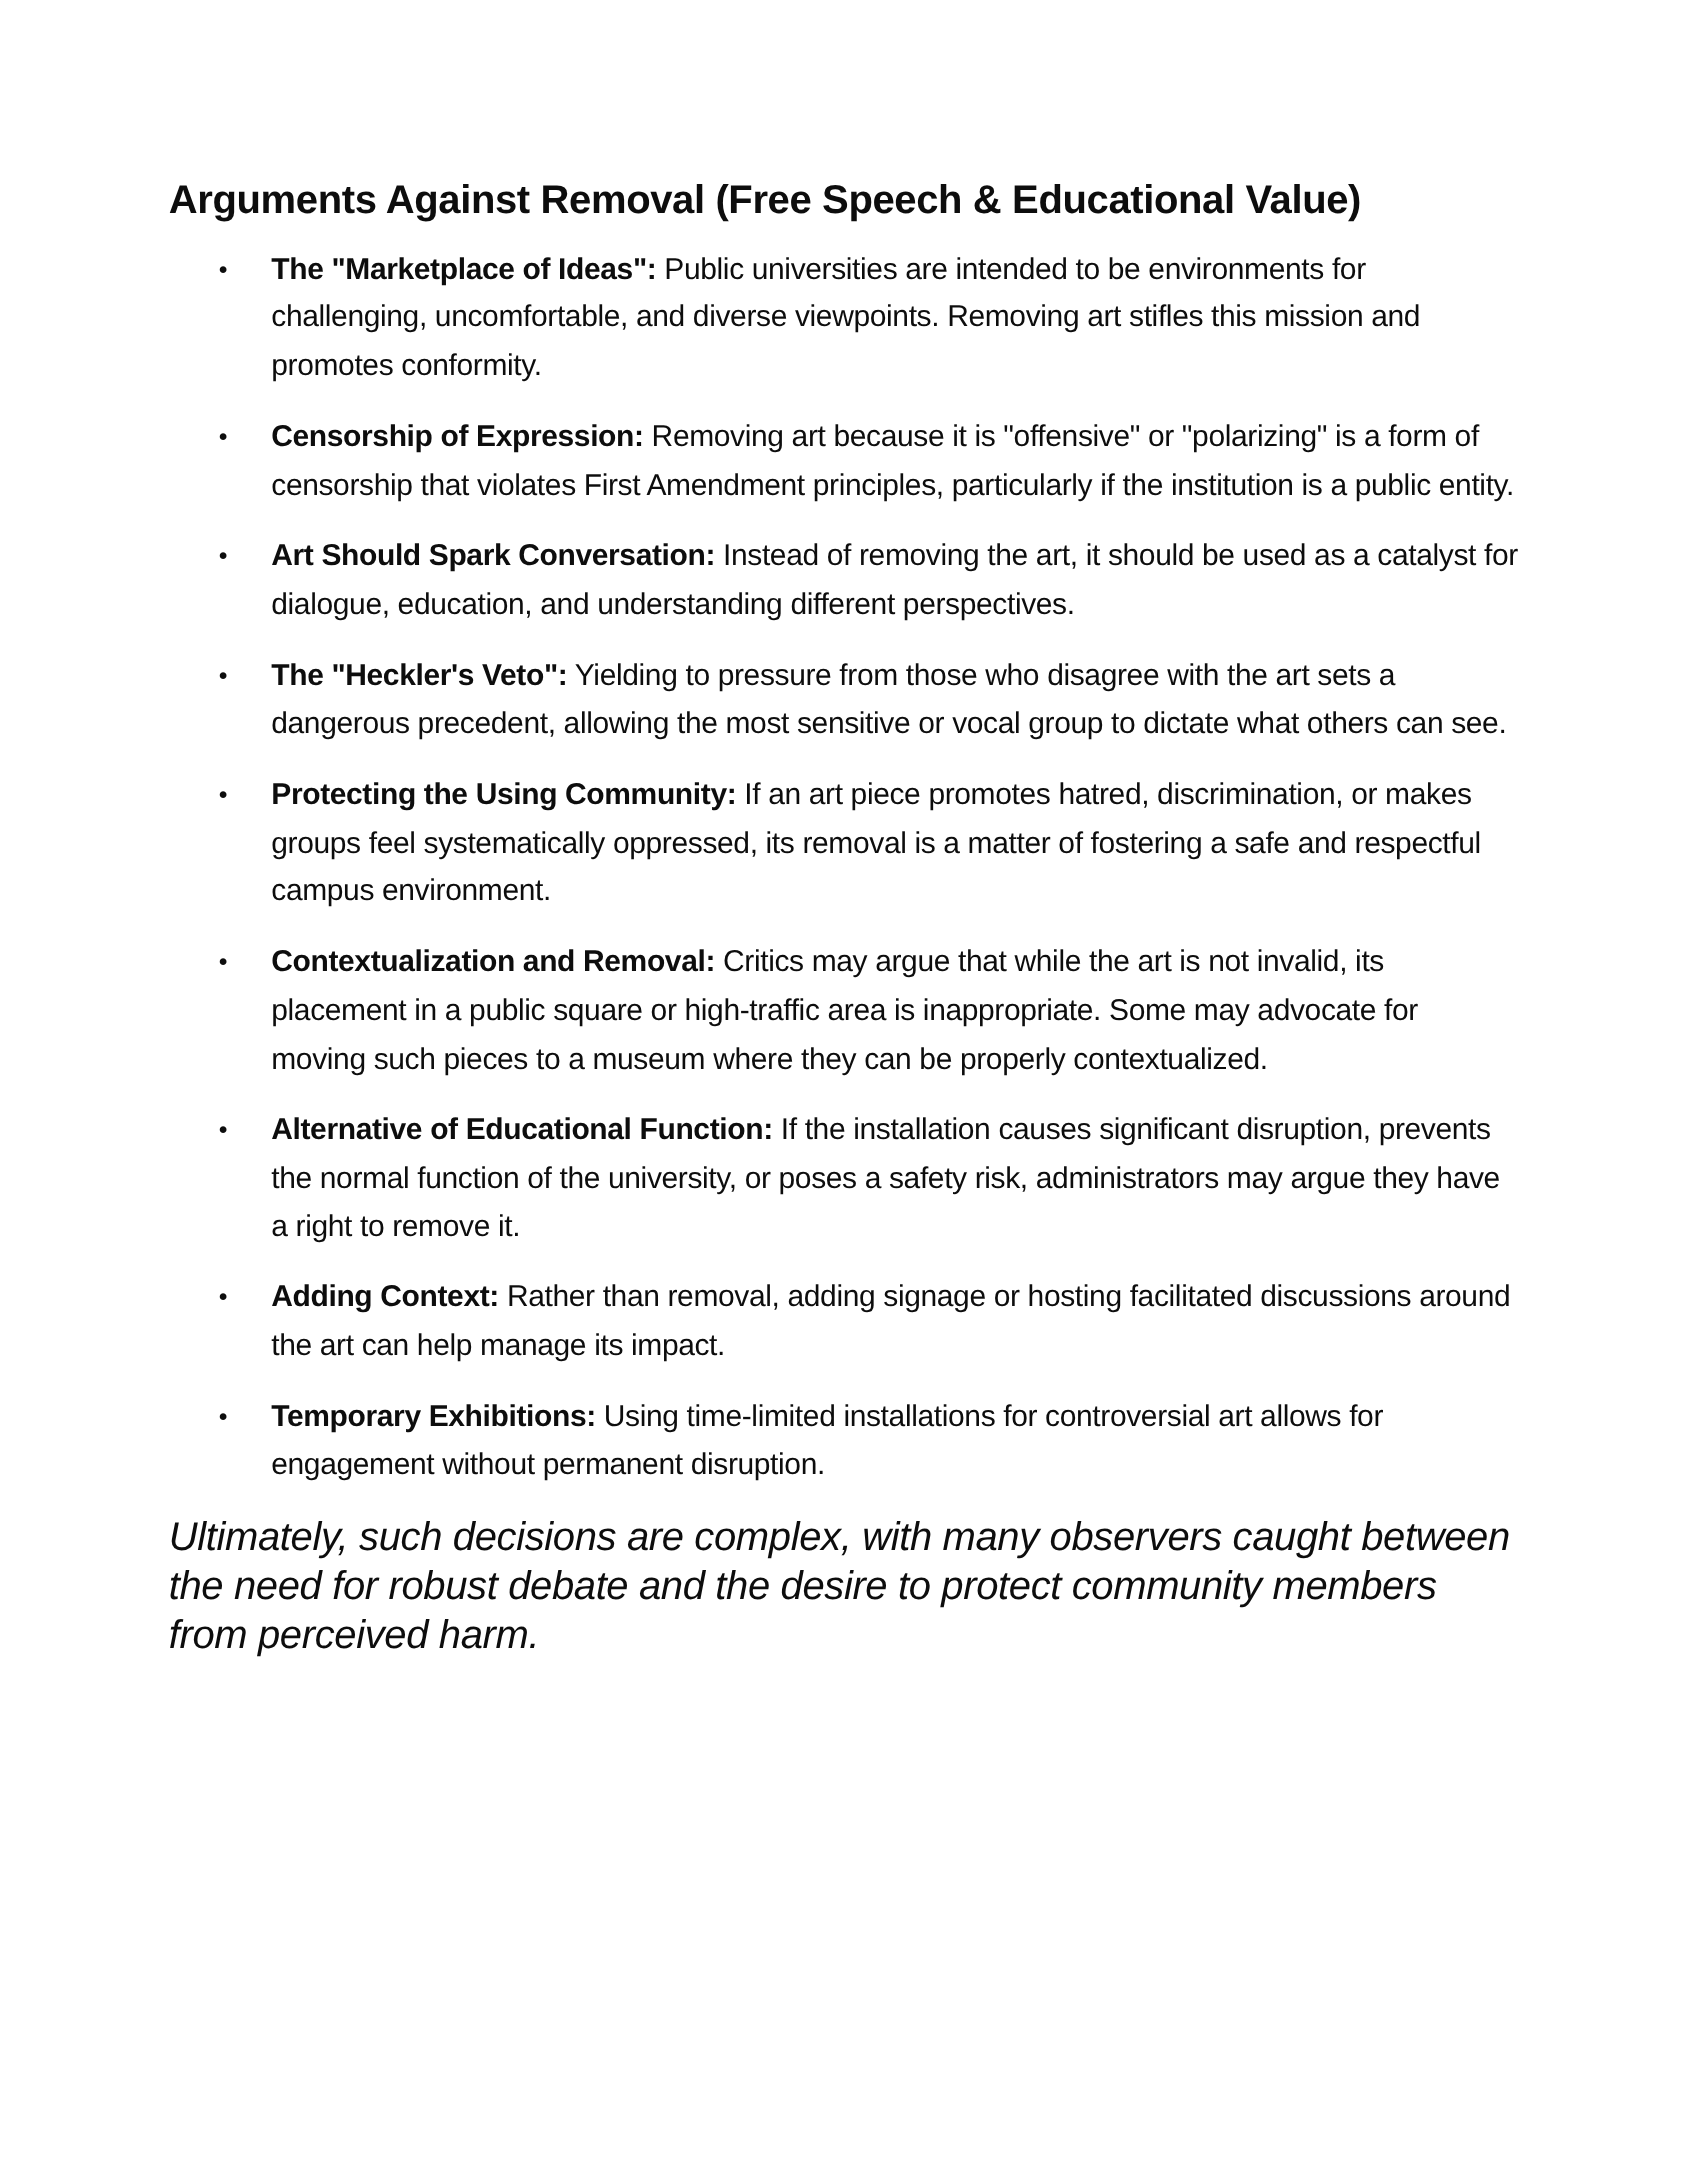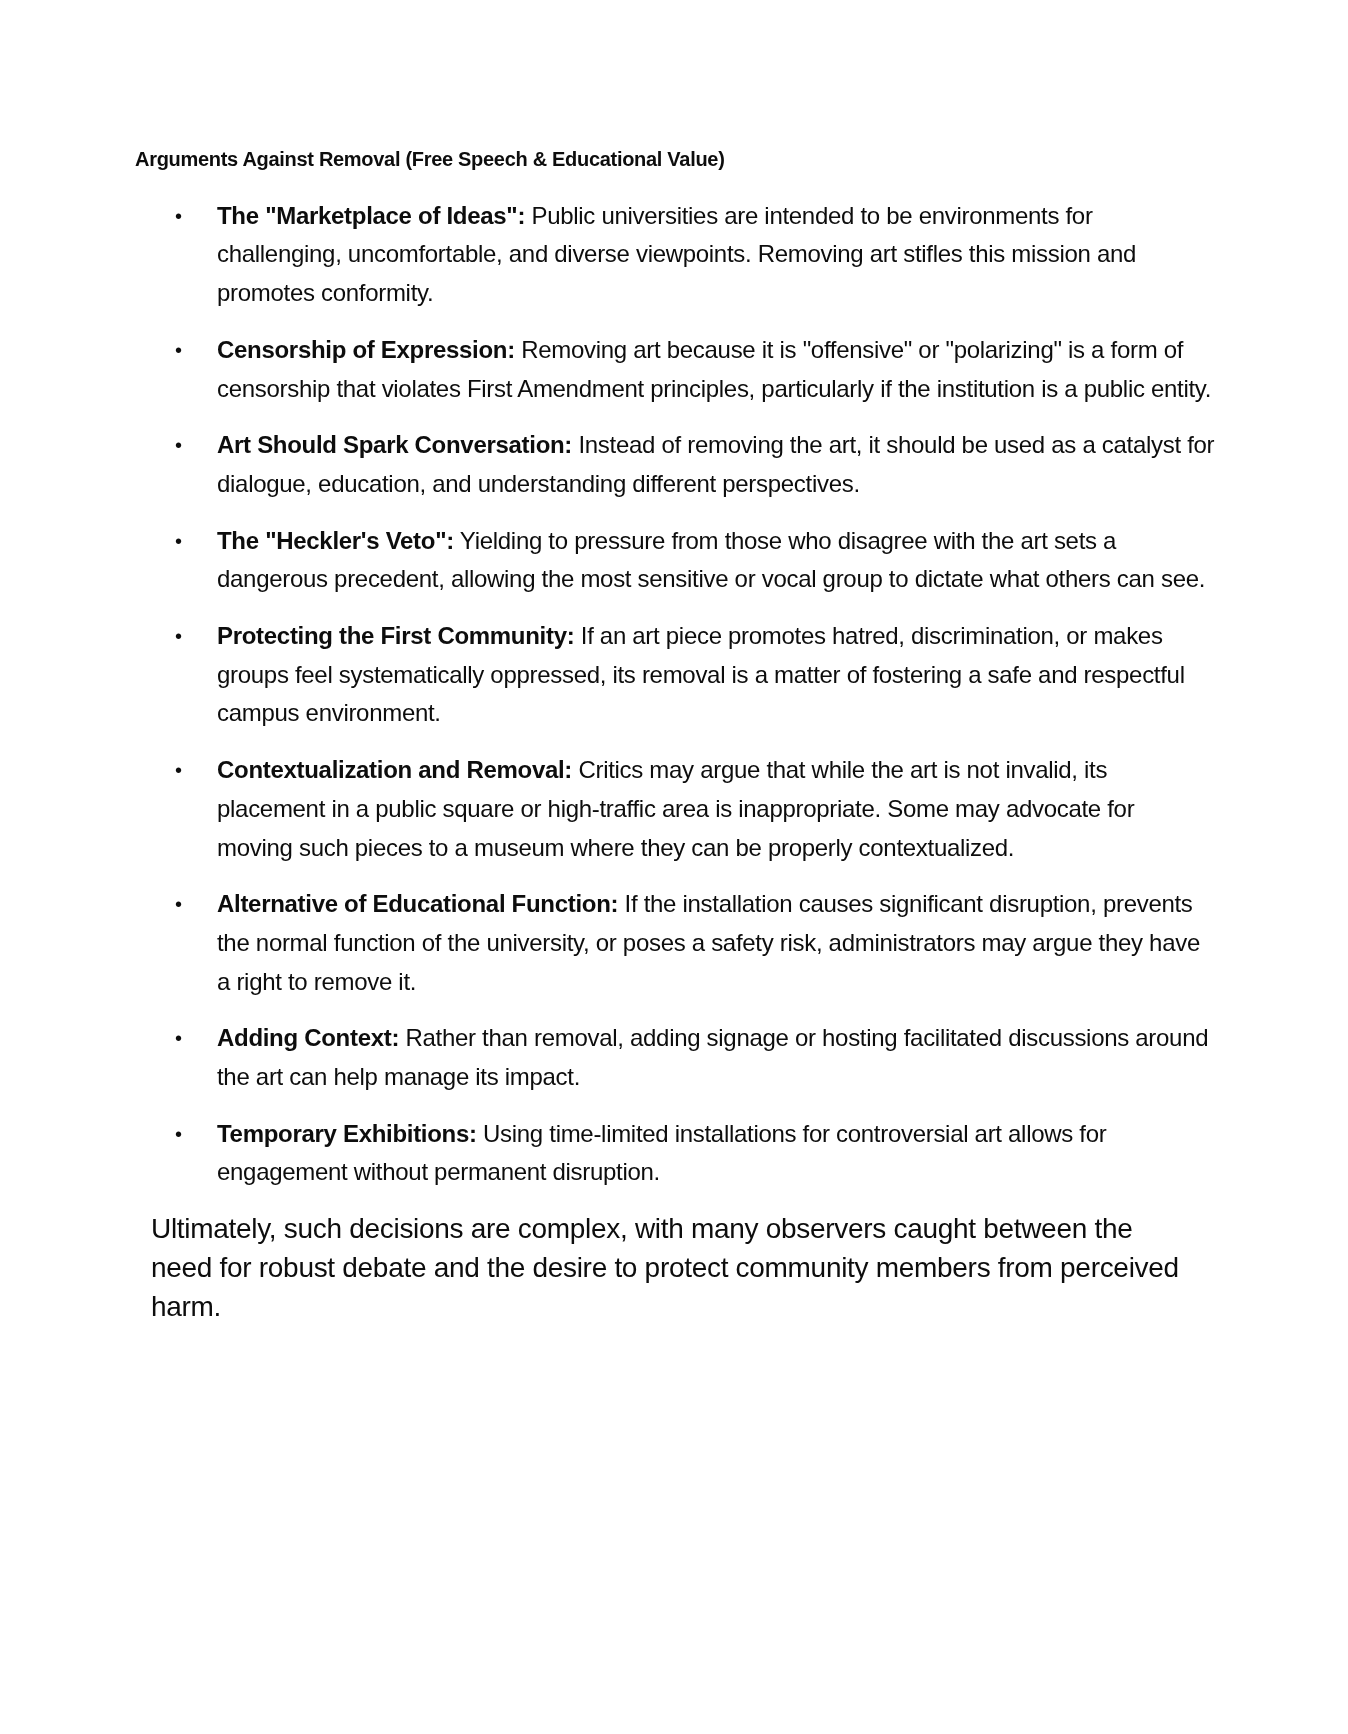--- a/index.html
+++ b/index.html
@@ -1,40 +1,40 @@
 <!DOCTYPE html>
 <html><head>
 <meta charset="utf-8">
 <style>
   html, body { margin: 0; padding: 0; background: #ffffff; }
   body { width: 1348px; height: 1734px; position: relative; overflow: hidden;
          font-family: "Liberation Sans", "DejaVu Sans", sans-serif; color: #0d0d0d; }
   .page { position: absolute; left: 135px; top: 140px; width: 1080px; }
-  .heading { font-weight: bold; font-size: 20px; line-height: 38.7px; margin: 0 0 18px 0; letter-spacing: -0.3px; }
+  .heading { font-weight: bold; font-size: 32px; line-height: 38.7px; margin: 0 0 18px 0; letter-spacing: -0.3px; }
   ul { list-style: none; margin: 0; padding: 0; }
   li { position: relative; padding-left: 82px; font-size: 24px; line-height: 38.7px; margin: 0 0 18px 0; letter-spacing: -0.3px; }
   li .bullet { position: absolute; left: 40px; top: 0; font-size: 20px; }
   li b { font-weight: bold; }
-  .closing { font-size: 28px; line-height: 38.7px; margin: 16px; letter-spacing: -0.3px; }
+  .closing { font-size: 32px; line-height: 38.7px; margin: 0; letter-spacing: -0.3px; font-style: italic; }
 </style>
 </head>
 <body>
 
 <div class="page">
 
   <div class="heading">Arguments Against Removal (Free Speech &amp; Educational Value)</div>
   <ul>
     <li><span class="bullet">•</span><b>The "Marketplace of Ideas":</b><span> Public universities are intended to be environments for challenging, uncomfortable, and diverse viewpoints. Removing art stifles this mission and promotes conformity.</span></li>
     <li><span class="bullet">•</span><b>Censorship of Expression:</b><span> Removing art because it is "offensive" or "polarizing" is a form of censorship that violates First Amendment principles, particularly if the institution is a public entity.</span></li>
     <li><span class="bullet">•</span><b>Art Should Spark Conversation:</b><span> Instead of removing the art, it should be used as a catalyst for dialogue, education, and understanding different perspectives.</span></li>
     <li><span class="bullet">•</span><b>The "Heckler's Veto":</b><span> Yielding to pressure from those who disagree with the art sets a dangerous precedent, allowing the most sensitive or vocal group to dictate what others can see.</span></li>
   </ul>
 
   <ul>
-    <li><span class="bullet">•</span><b>Protecting the First Community:</b><span> If an art piece promotes hatred, discrimination, or makes groups feel systematically oppressed, its removal is a matter of fostering a safe and respectful campus environment.</span></li>
+    <li><span class="bullet">•</span><b>Protecting the Using Community:</b><span> If an art piece promotes hatred, discrimination, or makes groups feel systematically oppressed, its removal is a matter of fostering a safe and respectful campus environment.</span></li>
     <li><span class="bullet">•</span><b>Contextualization and Removal:</b><span> Critics may argue that while the art is not invalid, its placement in a public square or high-traffic area is inappropriate. Some may advocate for moving such pieces to a museum where they can be properly contextualized.</span></li>
     <li><span class="bullet">•</span><b>Alternative of Educational Function:</b><span> If the installation causes significant disruption, prevents the normal function of the university, or poses a safety risk, administrators may argue they have a right to remove it.</span></li>
   </ul>
 
   <ul>
     <li><span class="bullet">•</span><b>Adding Context:</b><span> Rather than removal, adding signage or hosting facilitated discussions around the art can help manage its impact.</span></li>
     <li><span class="bullet">•</span><b>Temporary Exhibitions:</b><span> Using time-limited installations for controversial art allows for engagement without permanent disruption.</span></li>
   </ul>
 
   <p class="closing">Ultimately, such decisions are complex, with many observers caught between the need for robust debate and the desire to protect community members from perceived harm.</p>

